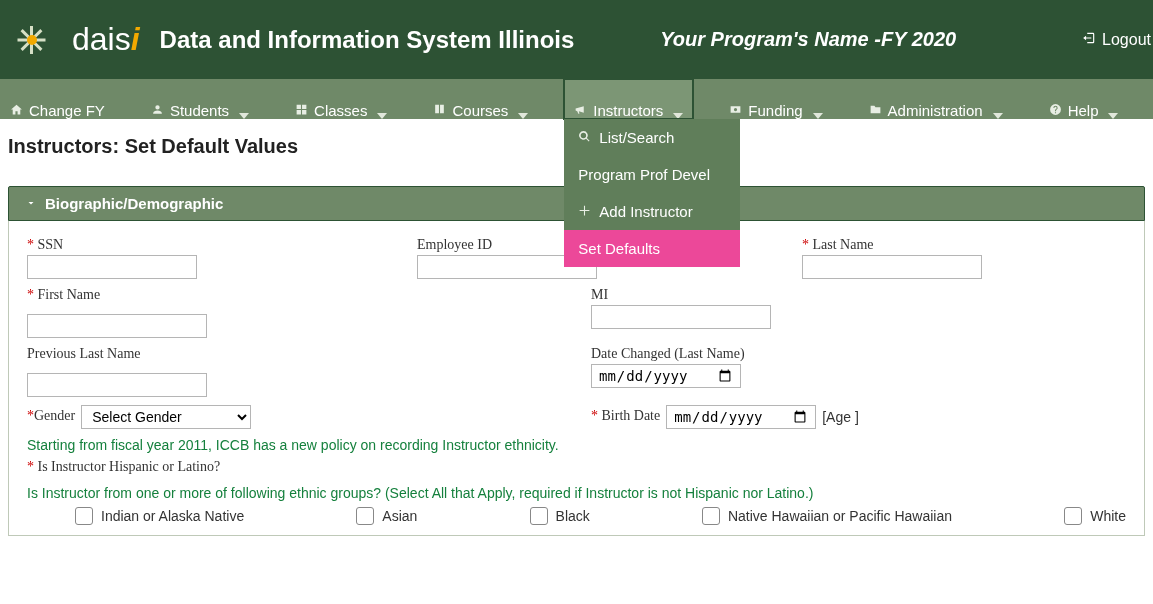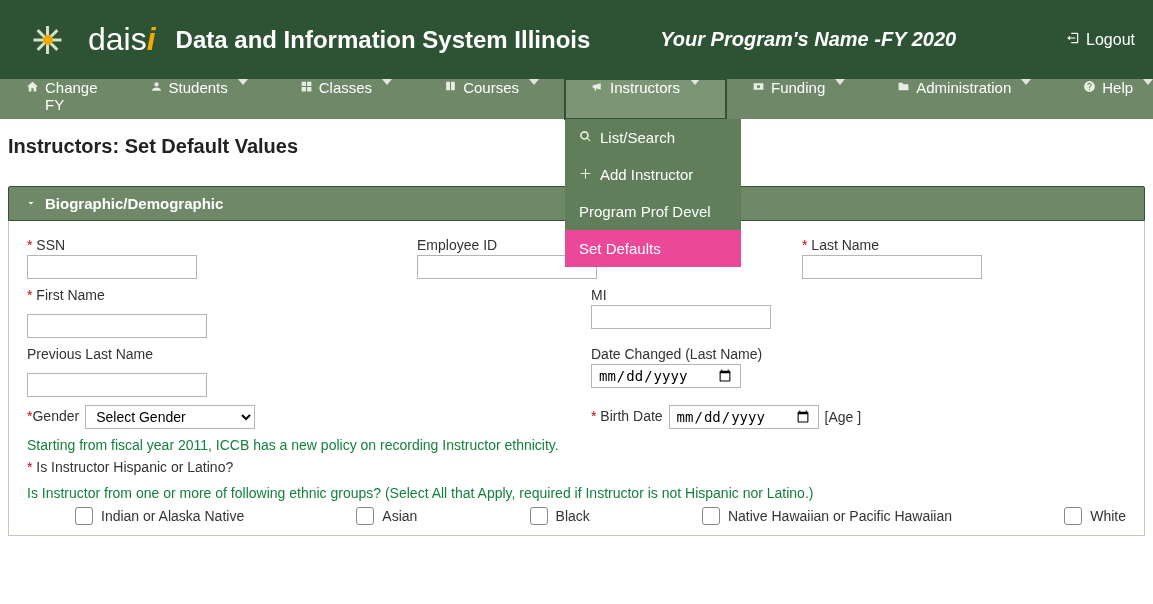--- a/index.html
+++ b/index.html
@@ -1,46 +1,46 @@
 <!DOCTYPE html>
 <html><head>
 <meta charset="utf-8">
 <style>
 * { box-sizing: border-box; margin: 0; padding: 0; }
 body { font-family: "Segoe UI", Arial, sans-serif; font-size: 14px; width: 1153px; height: 604px; overflow: hidden; color: #333; }
-.header { background: #2d5234; color: #fff; display: flex; align-items: center; padding: 10px 18px; height: 79px; }
+.header { background: #2d5234; color: #fff; display: flex; align-items: center; padding: 10px 2px; height: 79px; }
 .logo { display: flex; align-items: center; gap: 10px; }
 .logo-mark { width: 60px; height: 50px; position: relative; display: flex; align-items: center; justify-content: center; }
 .logo-flower { width: 36px; height: 36px; position: relative; }
 .petal { position: absolute; width: 3px; height: 14px; background: #d6e0c6; top: 4px; left: 16px; transform-origin: 50% 14px; }
 .p1 { transform: rotate(0deg); } .p2 { transform: rotate(45deg); } .p3 { transform: rotate(90deg); }
 .p4 { transform: rotate(135deg); } .p5 { transform: rotate(180deg); } .p6 { transform: rotate(225deg); }
 .p7 { transform: rotate(270deg); } .p8 { transform: rotate(315deg); }
 .center-dot { position: absolute; width: 10px; height: 10px; background: #f2a900; border-radius: 50%; top: 13px; left: 13px; }
 .logo-text { font-size: 32px; font-weight: 400; letter-spacing: 0px; color: #fff; }
 .logo-text .i-accent { color: #f2a900; font-weight: bold; font-style: italic; }
 .app-title { font-size: 24px; font-weight: 700; margin-left: 20px; }
 .spacer { flex: 1; }
 .program { font-style: italic; font-weight: 700; font-size: 20px; }
 .logout { display: flex; align-items: center; gap: 6px; font-size: 16px; margin-left: 40px; cursor: pointer; }
 .nav { background: #6f8968; display: flex; align-items: stretch; height: 40px; color: #fff; font-size: 15px; }
-.nav-item { display: flex; align-items: flex-start; gap: 6px; padding: 0 26px; cursor: pointer; position: relative; }
+.nav-item { display: flex; align-items: flex-end; gap: 6px; padding: 0 10px; cursor: pointer; position: relative; }
 .nav-item.active { background: #7c9675; outline: 2px solid #2d5234; outline-offset: -1px; z-index: 2; }
 .nav-gap { width: 26px; }
 .caret { width: 0; height: 0; border-left: 5px solid transparent; border-right: 5px solid transparent; border-top: 6px solid #e1e7db; margin-left: 4px; }
 .dropdown { position: absolute; top: 40px; left: 0; width: 176px; background: #607e5a; color: #fff; z-index: 10; font-size: 15px; }
 .dropdown-item { display: flex; align-items: center; gap: 8px; padding: 10px 14px; cursor: pointer; }
 .dropdown-item.highlight { background: #ec4899; }
 .page { padding: 16px 8px; }
 .page-title { font-size: 20px; font-weight: 700; color: #222; margin-bottom: 28px; }
 .panel-header { background: #6f8968; color: #fff; font-weight: 700; padding: 8px 16px; border: 1px solid #2d5234; border-radius: 2px 2px 0 0; display: flex; align-items: flex-end; gap: 8px; font-size: 15px; }
 .panel-body { border: 1px solid #bfc9b8; border-top: none; padding: 16px 18px 10px 18px; }
 .row { display: flex; gap: 20px; margin-bottom: 8px; flex-wrap: wrap; }
 .field { display: flex; flex-direction: column; }
-.field-label { font-size: 14px; color: #333; margin-bottom: 2px; }
+.field-label { font-size: 14px; color: #333; margin-bottom: 2px; font-family: Liberation Serif, serif; }
 .req { color: #c00; }
 .field input[type=text], .field input[type=date], .field select { border: 1px solid #b5b5b5; height: 24px; padding: 2px 6px; font-size: 14px; background: #fff; }
 .w170 { width: 170px; } .w180 { width: 180px; } .w150 { width: 150px; }
 .col-left { width: 370px; }
 .col-mid-wide { width: 544px; gap: 9px; }
 .col-mid { width: 175px; }
 .note { font-size: 14px; color: #15803d; margin: 8px 0 6px 0; }
 .radio-group { margin-top: 2px; }
 .radio-row { display: flex; align-items: center; gap: 6px; margin-left: 4px; }
 .radio-row .r { width: 16px; height: 16px; border: 1px solid #888; border-radius: 50%; display: inline-block; }
@@ -125,27 +125,27 @@
     <span class="caret"></span>
 
     <div class="dropdown">
       <div class="dropdown-item">
         <span class="icon"><svg viewBox="0 0 24 24">
               <path d="M10 2a8 8 0 1 0 4.9 14.3l5 5 1.4-1.4-5-5A8 8 0 0 0 10 2zm0 3a5 5 0 1 1-5 5 5 5 0 0 1 5-5z"></path>
             </svg></span>
         <span>List/Search</span>
       </div>
       <div class="dropdown-item">
+        <span>Program Prof Devel</span>
+      </div>
+      <div class="dropdown-item">
         <span class="icon"><svg viewBox="0 0 24 24">
               <path d="M11 3h2v8h8v2h-8v8h-2v-8H3v-2h8z"></path>
             </svg></span>
         <span>Add Instructor</span>
-      </div>
-      <div class="dropdown-item">
-        <span>Program Prof Devel</span>
       </div>
       <div class="dropdown-item highlight">
         <span>Set Defaults</span>
       </div>
     </div>
   </div>
   <div class="nav-gap"></div>
   <div class="nav-item">
     <span class="icon"><svg viewBox="0 0 24 24">
           <path d="M3 6h18v12H3zM12 9a3 3 0 1 0 3 3 3 3 0 0 0-3-3z"></path>

